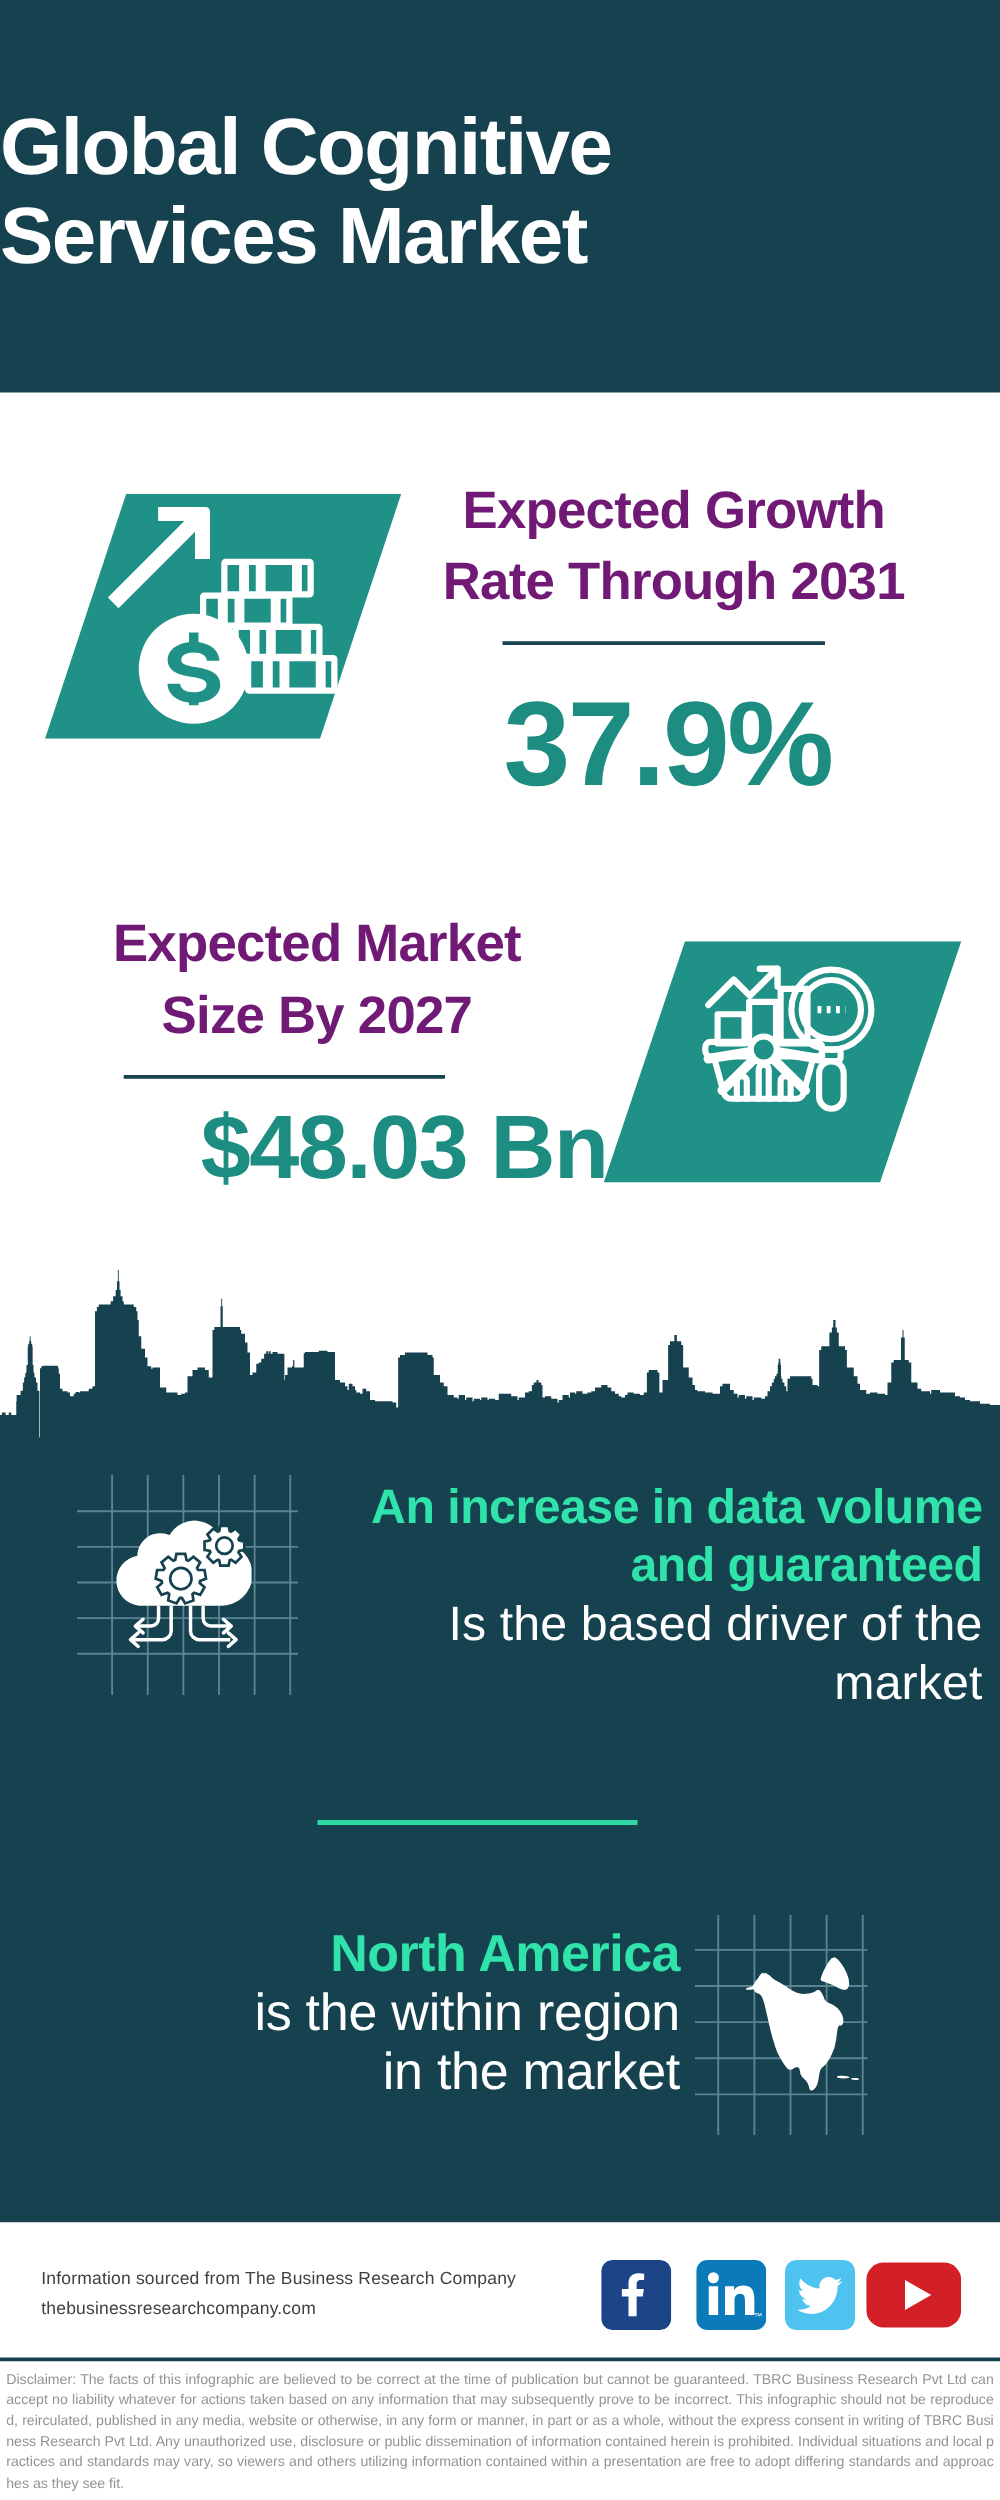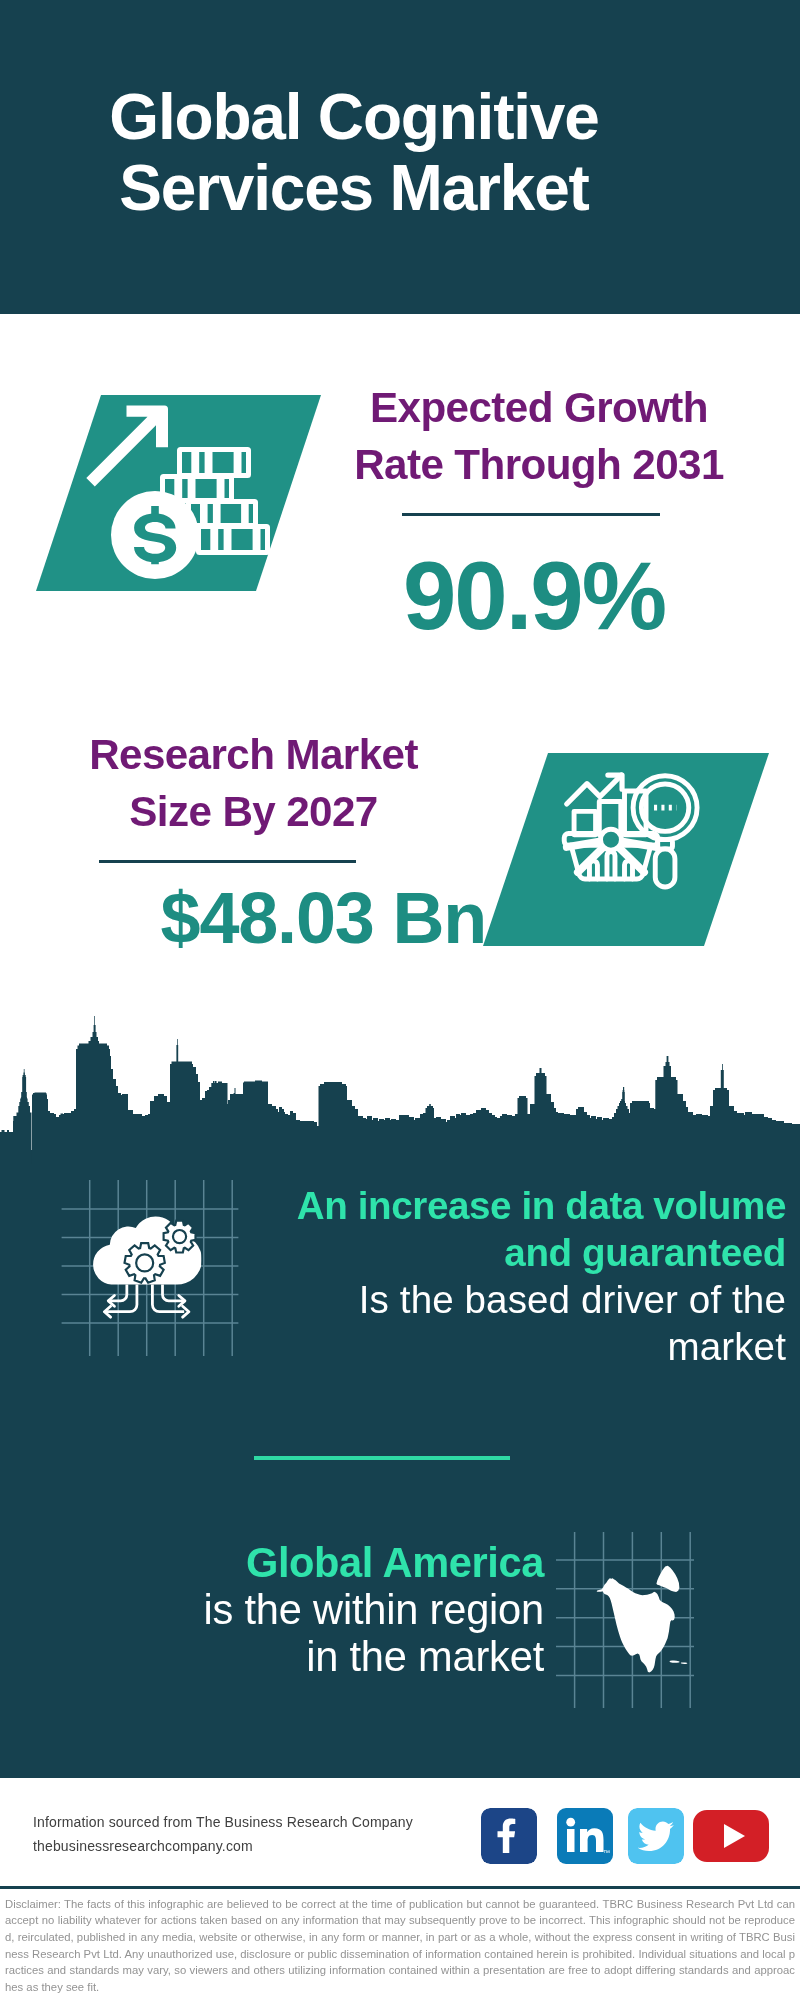--- a/index.html
+++ b/index.html
@@ -2,21 +2,21 @@
 <html><head>
 <meta charset="utf-8">
 <style>
 
   html,body{margin:0;padding:0;}
   body{width:800px;height:2000px;background:#ffffff;
        font-family:"Liberation Sans",sans-serif;overflow:hidden;}
   .page{position:relative;width:800px;height:2000px;overflow:hidden;background:#fff;}
 
   .header{position:absolute;left:0;top:0;width:800px;height:314px;background:#16414f;}
-  .header-title{position:absolute;left:0;top:82px;width:708px;text-align:center;
+  .header-title{position:absolute;left:0;top:82px;width:708px;
       color:#ffffff;font-size:64px;line-height:71px;font-weight:bold;letter-spacing:-1.2px;}
 
   .para{position:absolute;}
   .para svg{display:block;}
 
   .stat-label{position:absolute;color:#701a75;font-weight:bold;font-size:42.2px;
       line-height:57px;text-align:center;letter-spacing:-0.6px;}
   .stat-rule{position:absolute;background:#16414f;height:3px;}
   .stat-value{position:absolute;color:#1d8d82;font-weight:bold;font-size:96px;
       line-height:100px;text-align:center;letter-spacing:-2px;}
@@ -83,22 +83,22 @@
         </g>
 <circle cx="119" cy="140" r="44" fill="#ffffff"></circle>
 <g fill="#209186">
  <path d="M115.2 111 h7.6 v8.7 h-7.6 z M115.2 160.5 h7.6 v8.7 h-7.6 z"></path>
  <path d="M119 118.5 c-12.3 0 -20.9 6.1 -20.9 14.3 c0 7.9 6.3 12.0 19.6 13.8 c8.3 1.2 11.5 2.8 11.5 6.1 c0 3.6 -4.2 6.1 -10.2 6.1 c-6.6 0 -10.7 -2.6 -10.9 -6.8 h-10.1 c0.2 9.1 8.9 15.3 21.1 15.3 c12.6 0 21.1 -6.0 21.1 -14.5 c0 -8.2 -6.2 -12.3 -20.2 -14.3 c-8.1 -1.2 -11.0 -2.6 -11.0 -5.8 c0 -3.3 4.0 -5.7 9.9 -5.7 c6.2 0 10.3 2.5 10.6 6.5 h10.1 c-0.3 -8.8 -8.5 -15.0 -20.4 -15.0 z"></path>
 </g>
 </svg>
     </div>
 <div class="stat-label" style="left:339px;top:379px;width:400px;"><span>Expected Growth</span><br><span>Rate Through 2031</span></div>
 <div class="stat-rule" style="left:402px;top:513px;width:258px;"></div>
-<div class="stat-value" style="left:334px;top:546px;width:400px;">90.9%</div>
-<div class="stat-label" style="left:66px;top:726px;width:375px;"><span>Research Market</span><br><span>Size By 2027</span></div>
+<div class="stat-value" style="left:334px;top:546px;width:400px;">37.9%</div>
+<div class="stat-label" style="left:66px;top:726px;width:375px;"><span>Expected Market</span><br><span>Size By 2027</span></div>
 <div class="stat-rule" style="left:99px;top:860px;width:257px;"></div>
 <div class="stat-value sm" style="left:20px;top:880px;width:466px;white-space:nowrap;">$48.03 Bn</div>
 <div class="para" style="left:483px;top:753px;">
       <svg width="286" height="193" viewBox="0 0 286 193">
 <polygon fill="#209186" points="65,0 286,0 221,193 0,193"></polygon>
 <g transform="translate(80,19) scale(0.615)">
 <g fill="none" stroke="#ffffff" stroke-width="8.4" stroke-linejoin="round" stroke-linecap="round">
   <path d="M6 52 L39 19 L60 40 L95 5"></path>
   <path d="M73 5 H96 V28"></path>
 </g>
@@ -172,21 +172,21 @@
  <path d="M100 104 v13 a8 8 0 0 0 8 8 h20"></path>
  <path stroke-linecap="round" d="M38 118 l-8 7 l8 7"></path>
  <path stroke-linecap="round" d="M33 132 l-8 7 l8 7"></path>
  <path stroke-linecap="round" d="M121 118 l8 7 l-8 7"></path>
  <path stroke-linecap="round" d="M126 132 l8 7 l-8 7"></path>
 </g>
 </svg>
     </div>
 <div class="dark-text" style="left:256px;top:1182px;width:530px;"><b>An increase in data volume</b><br><b>and guaranteed</b><br><span>Is the based driver of the</span><br><span>market</span></div>
 <div class="teal-rule" style="left:254px;top:1456px;width:256px;"></div>
-<div class="dark-text big" style="left:36px;top:1539px;width:508px;"><b>Global America</b><br><span>is the within region</span><br><span>in the market</span></div>
+<div class="dark-text big" style="left:36px;top:1539px;width:508px;"><b>North America</b><br><span>is the within region</span><br><span>in the market</span></div>
 <div class="gicon" style="left:548px;top:1512px;">
       <svg width="150" height="198" viewBox="0 0 150 198">
         <g stroke="#5a8494" stroke-width="1.5">
           <line x1="26.6" y1="20.0" x2="26.6" y2="196.0"></line>
           <line x1="55.5" y1="20.0" x2="55.5" y2="196.0"></line>
           <line x1="84.4" y1="20.0" x2="84.4" y2="196.0"></line>
           <line x1="113.3" y1="20.0" x2="113.3" y2="196.0"></line>
           <line x1="142.2" y1="20.0" x2="142.2" y2="196.0"></line>
           <line x1="8.0" y1="47.9" x2="146.0" y2="47.9"></line>
           <line x1="8.0" y1="76.8" x2="146.0" y2="76.8"></line>

